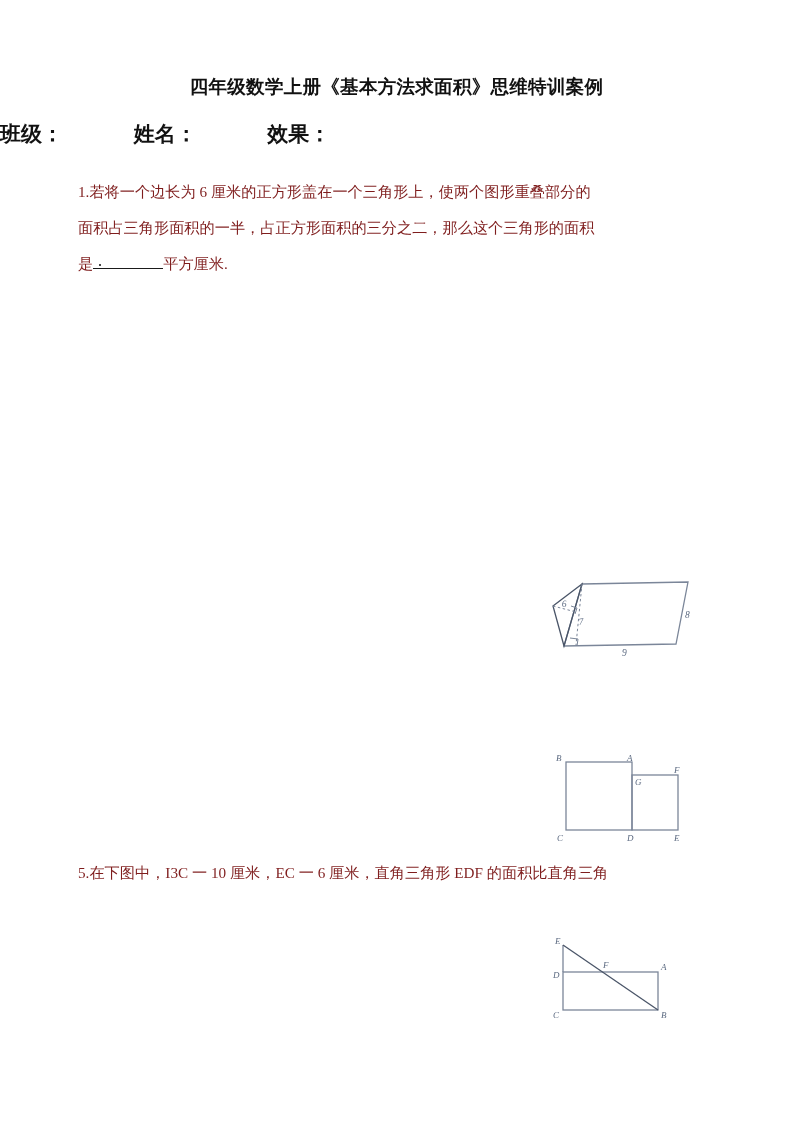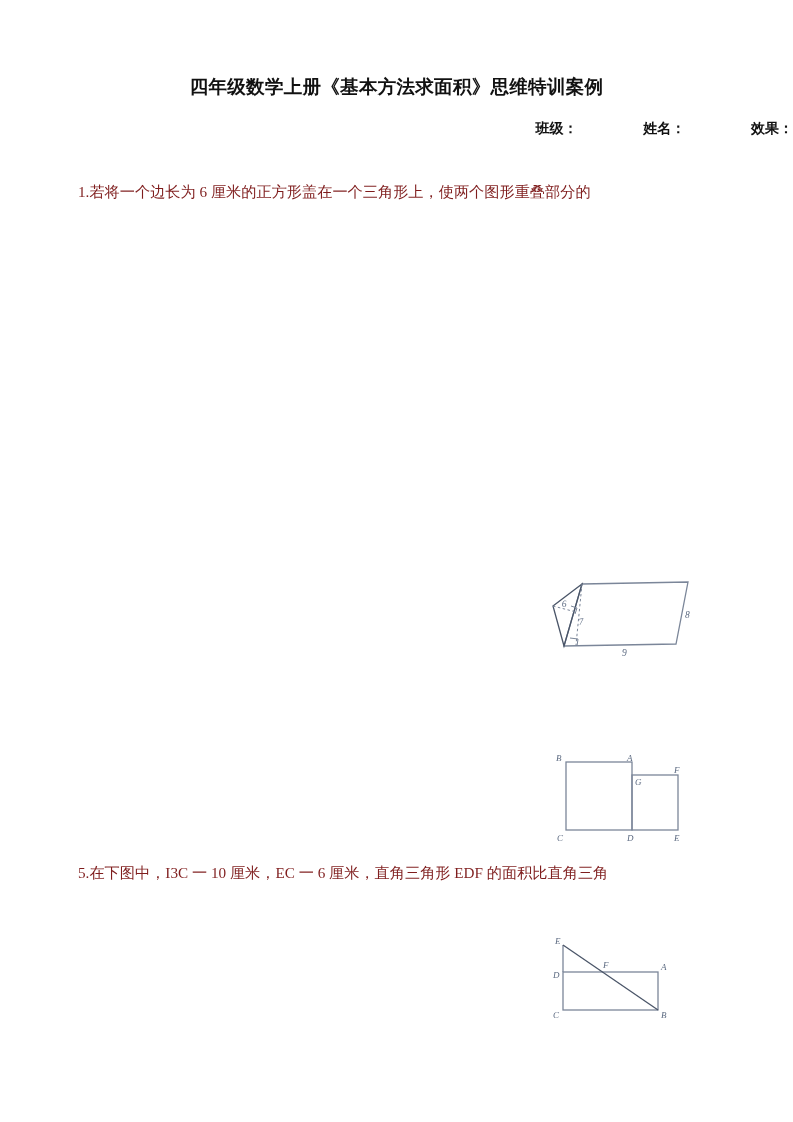--- a/index.html
+++ b/index.html
@@ -31,24 +31,24 @@
     font-weight: bold;
     font-size: 18.5px;
     letter-spacing: 0.3px;
     color: #111;
   }
   .doc-subtitle {
     position: absolute;
     left: 0;
     top: 120px;
     width: 793px;
-    text-align: right;
+    text-align: left;
     font-family: "DejaVu Sans", "Liberation Sans", sans-serif;
     font-weight: bold;
-    font-size: 14px;
+    font-size: 21px;
     color: #111;
   }
   .doc-subtitle .gap {
     display: inline-block;
     width: 56px;
   }
   .qblock {
     position: absolute;
     left: 78px;
     width: 664px;
@@ -111,20 +111,22 @@
   <div class="doc-subtitle">
     <span>班级：</span>
     <span class="gap"></span>
     <span>姓名：</span>
     <span class="gap"></span>
     <span>效果：</span>
   </div>
 
   <div class="qblock" style="top:174px;">
     <div class="qline">1.若将一个边长为 6 厘米的正方形盖在一个三角形上，使两个图形重叠部分的</div>
+    <div class="qline">面积占三角形面积的一半，占正方形面积的三分之二，那么这个三角形的面积</div>
+    <div class="qline"><span>是</span><span class="blank w70"><span class="dot"></span></span><span>平方厘米.</span></div>
   </div>
 
 
 
   <div class="fig" style="left:540px; top:572px;">
     <svg width="160" height="86" viewBox="0 0 160 86">
 
       <polygon points="42,12 148,10 136,72 24,74" fill="none" stroke="#7b8699" stroke-width="1.3"></polygon>
 
       <polygon points="42,12 13,34 24,74" fill="none" stroke="#4a5568" stroke-width="1.3"></polygon>

